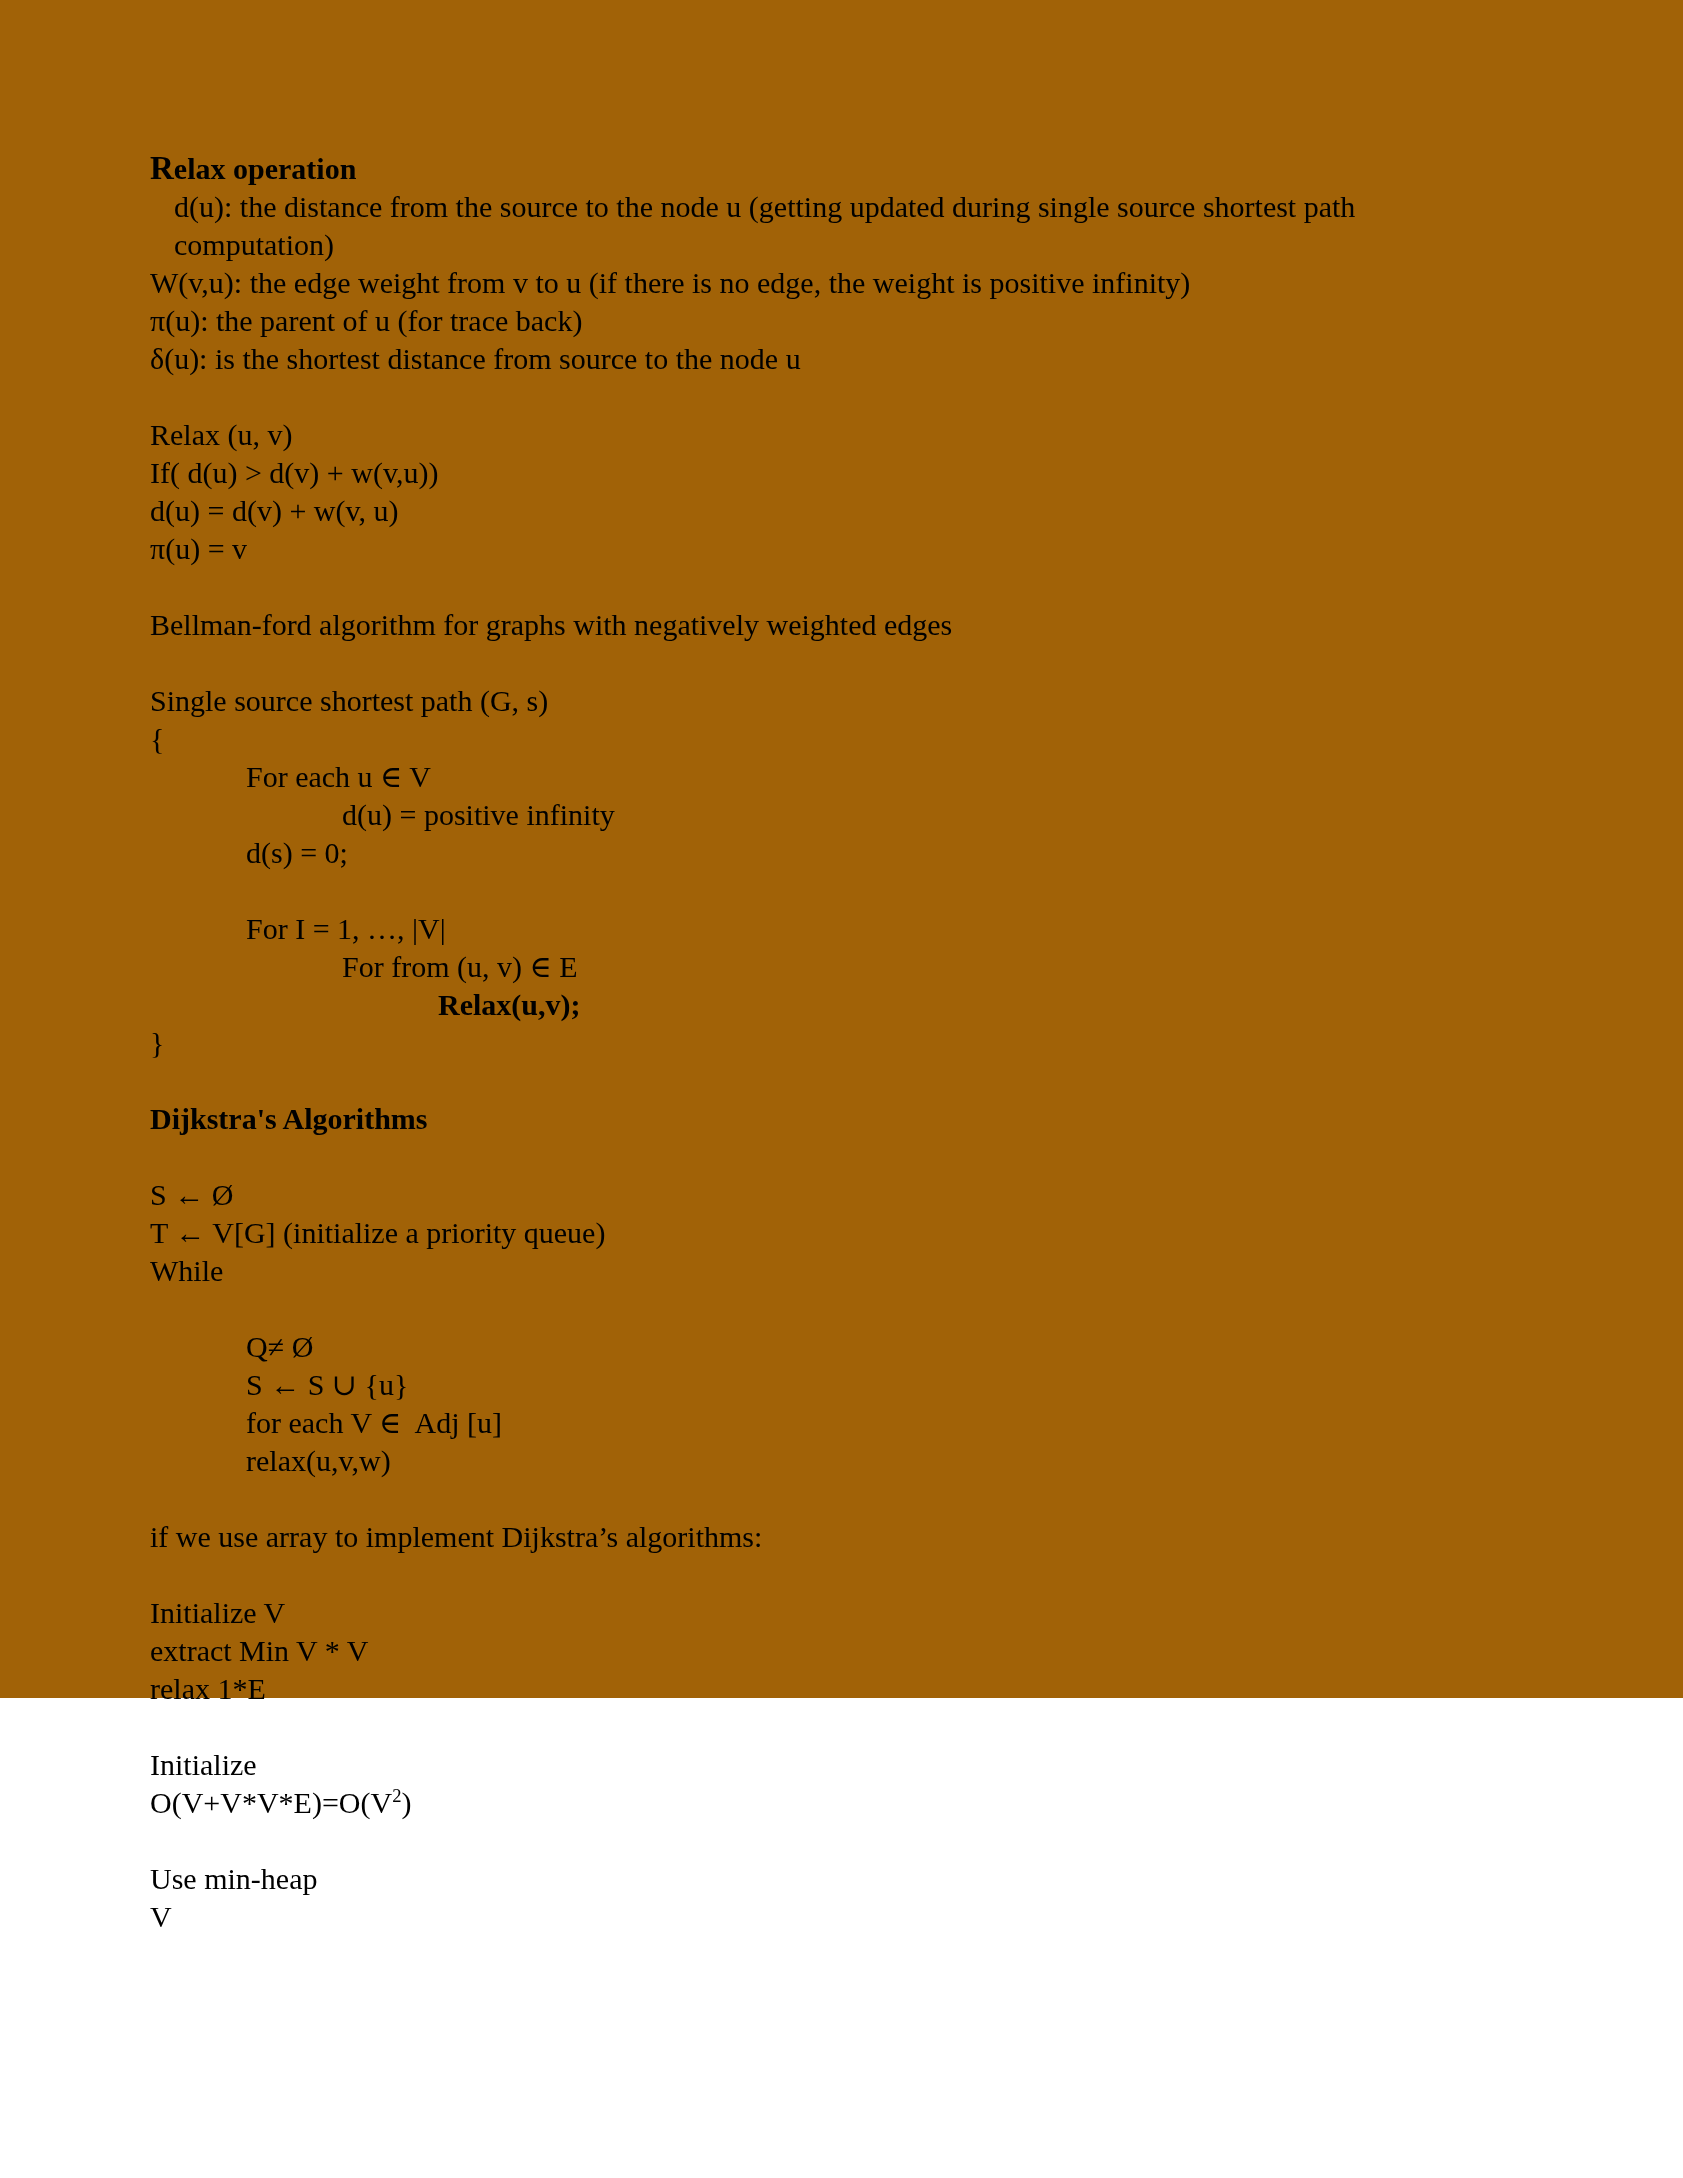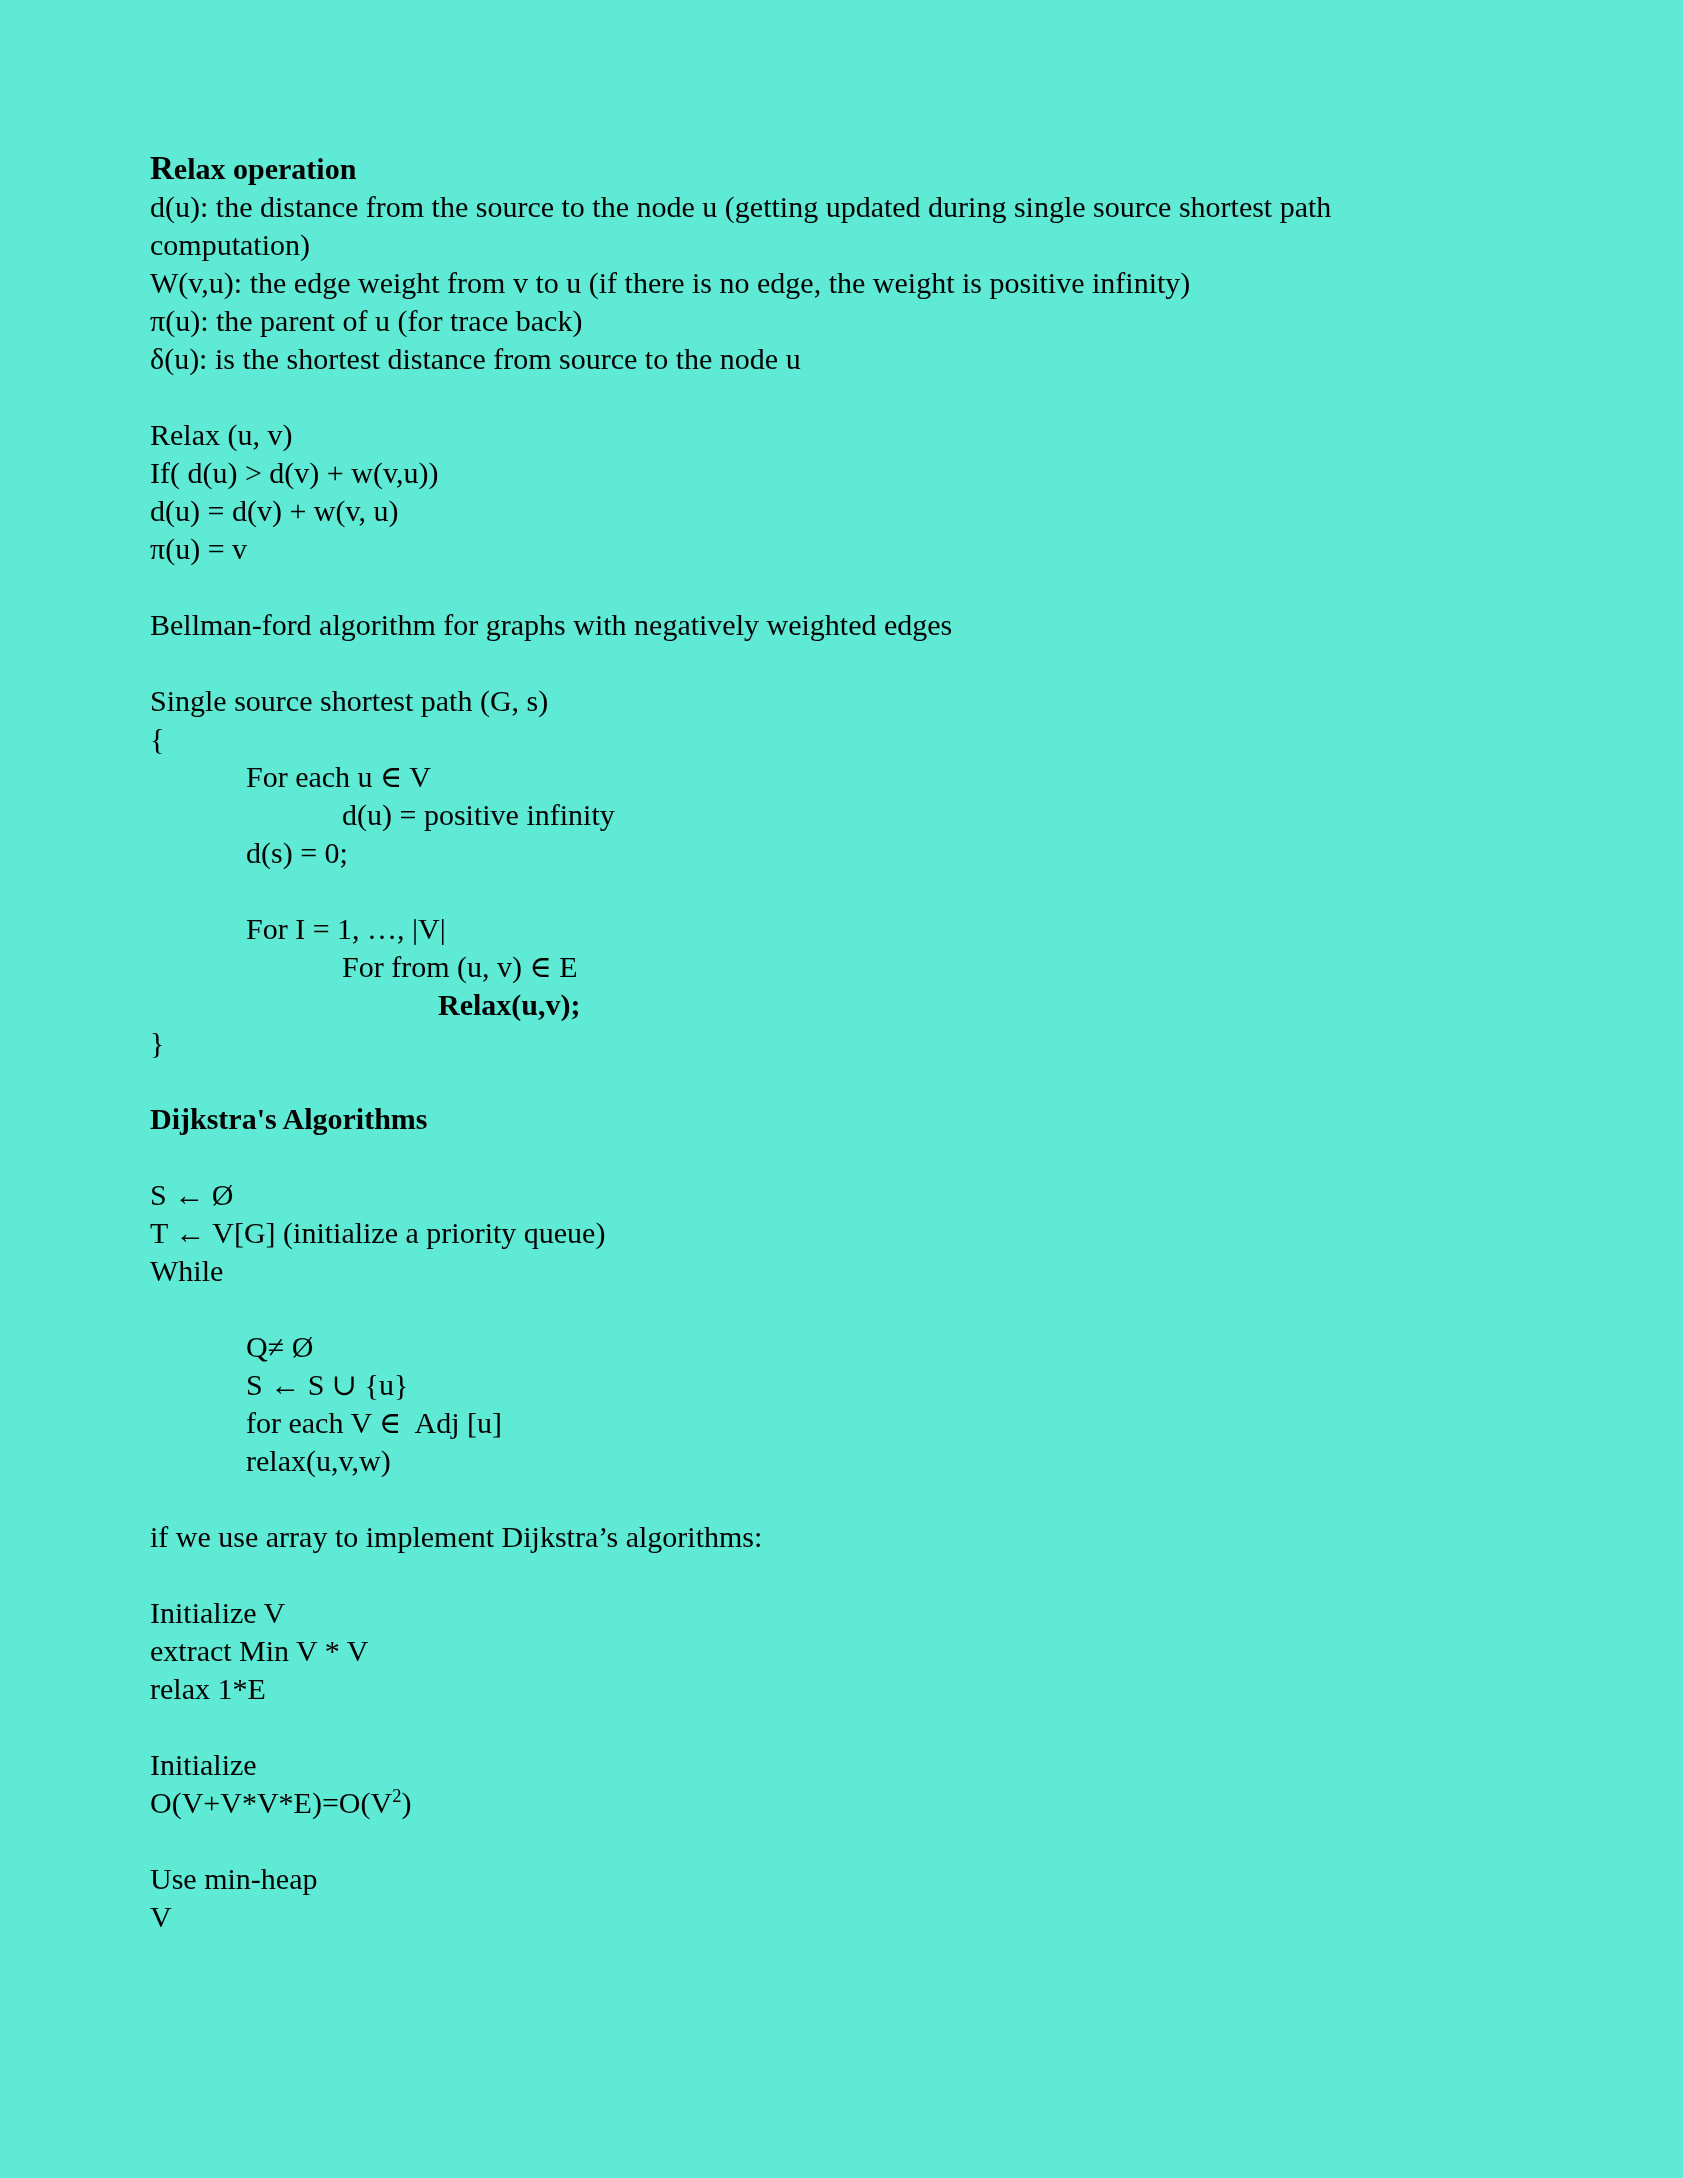--- a/index.html
+++ b/index.html
@@ -10,22 +10,22 @@
   body {
     width: 1683px;
     height: 2178px;
     font-family: "Liberation Serif", "DejaVu Serif", serif;
     color: #000000;
     -webkit-font-smoothing: antialiased;
   }
   #page {
     position: relative;
     width: 1683px;
-    height: 2178px;
-    background: #5eead4;
+    height: 1698px;
+    background: #a16207;
     box-sizing: border-box;
     padding: 149px 149px 0 150px;
   }
   .doc {
     font-size: 30px;
     line-height: 38px;
   }
   .line {
     white-space: pre;
     min-height: 38px;
@@ -48,20 +48,21 @@
   .indent1 { padding-left: 96px; }
   .indent2 { padding-left: 192px; }
   .indent3 { padding-left: 288px; font-weight: bold; }
   sup {
     font-size: 0.62em;
     vertical-align: super;
     line-height: 0;
   }
   .para-wrap {
     max-width: 1252px;
+    margin-left: 24px;
   }
 </style>
 </head>
 <body>
 
 <div id="page">
   <div class="doc">
 
     <div class="line head"><span class="big-cap">R</span><span>elax operation</span></div>
 

